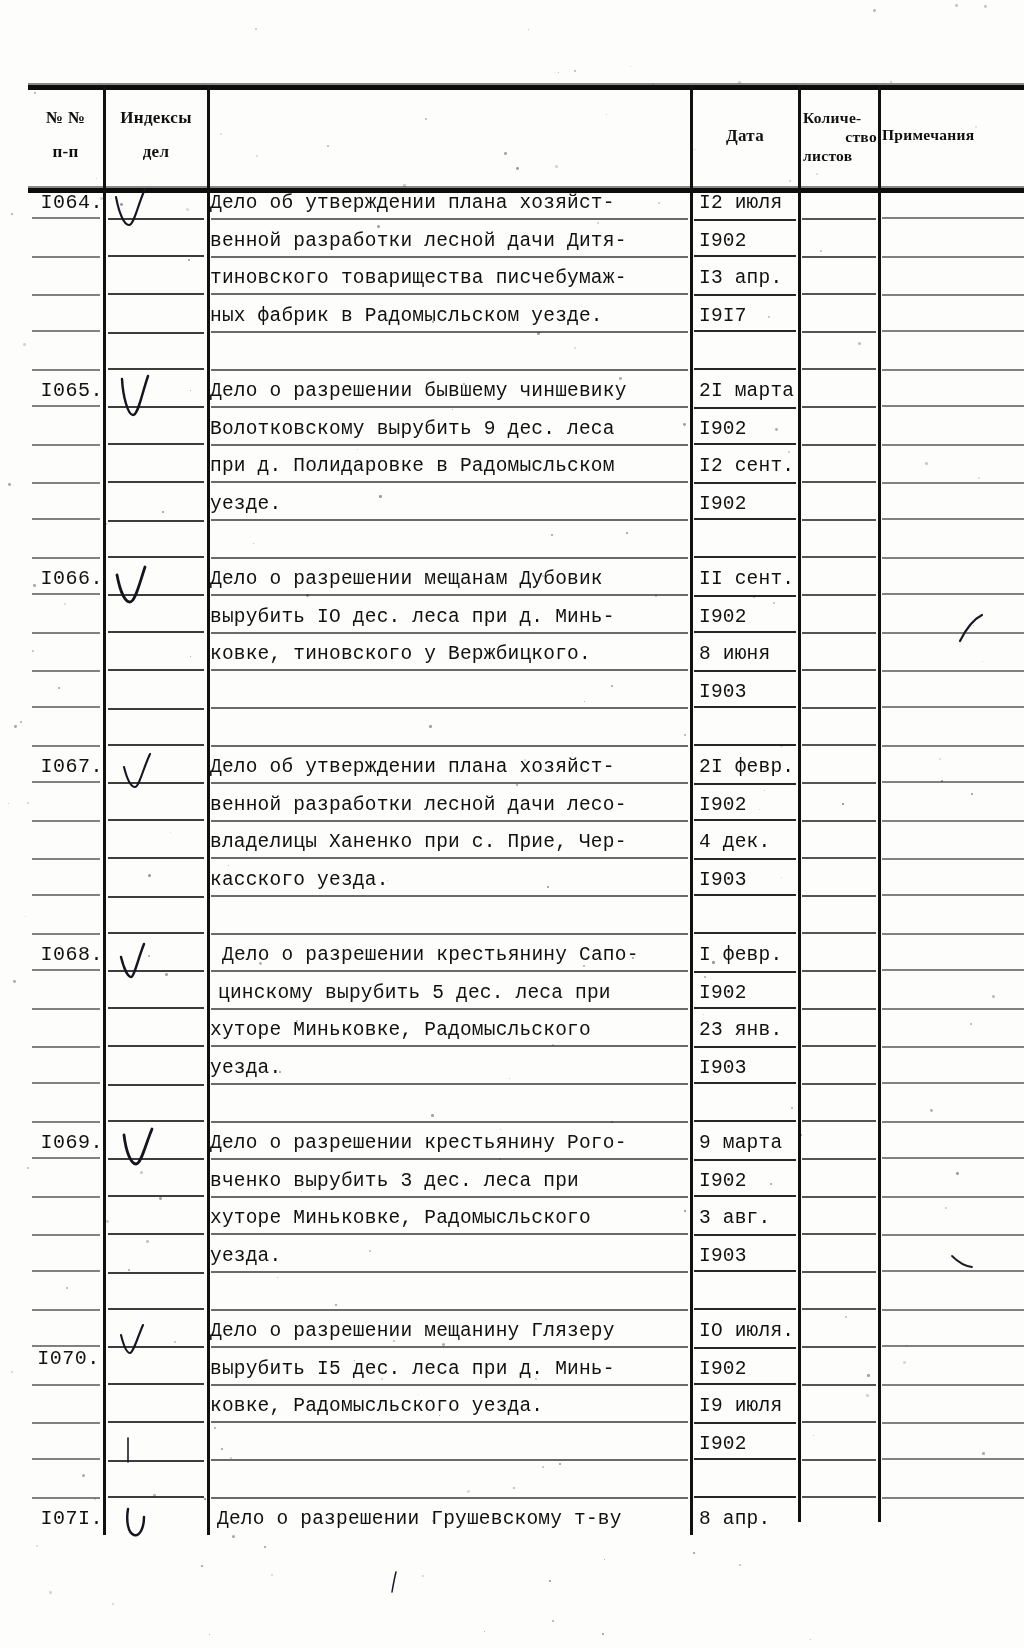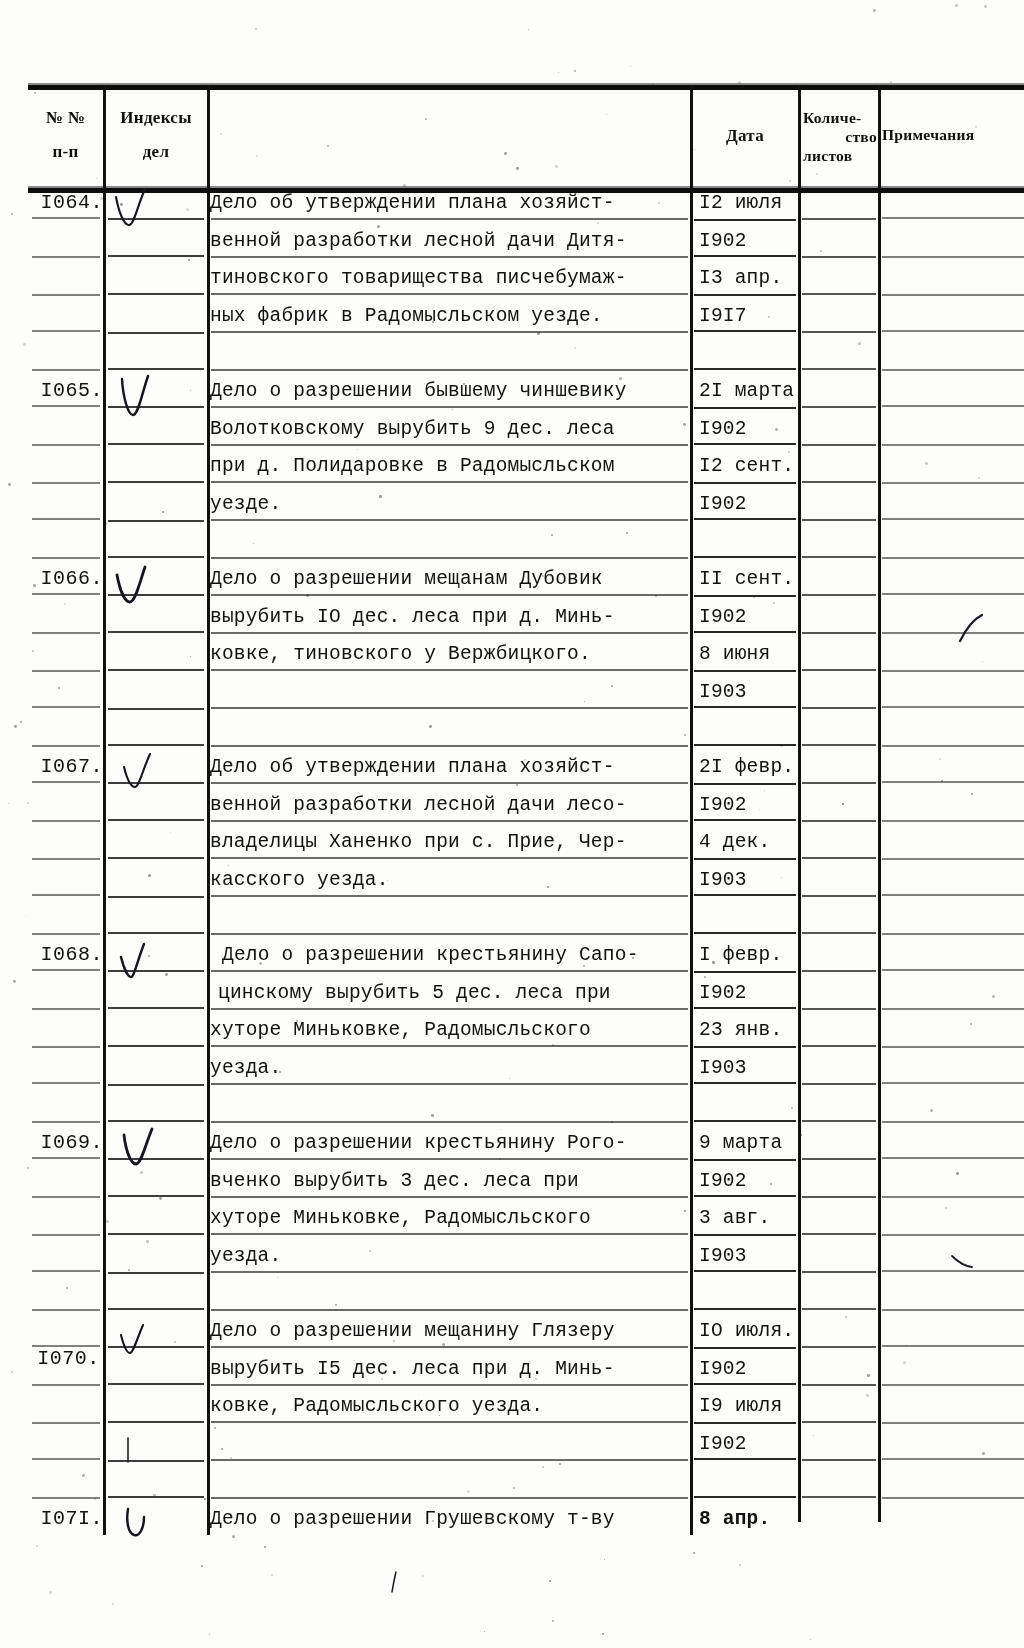--- a/index.html
+++ b/index.html
@@ -654,22 +654,22 @@
         <div class="date-line" style="left: 671px; top: 1235px; width: 96px;">IO июля.</div>
         <div class="date-line" style="left: 671px; top: 1272.6px; width: 96px;">I902</div>
         <div class="date-line" style="left: 671px; top: 1310.2px; width: 96px;">I9 июля</div>
         <div class="date-line" style="left: 671px; top: 1347.8px; width: 96px;">I902</div>
         <div class="num" style="left: 6px; top: 1422px; width: 69px; text-align: right;">I07I.</div>
         <div class="ink" style="left: 94px; top: 1418px;">
           <svg width="40" height="46" viewBox="0 0 40 46" aria-hidden="true">
             <path d="M6 6 C4 18, 6 30, 12 32 C18 34, 22 24, 22 14" stroke-width="2.45"></path>
           </svg>
         </div>
-        <div class="title-line" style="left: 182px; top: 1423px; width: 464px;">Дело о разрешении Грушевскому т-ву</div>
-        <div class="date-line" style="left: 671px; top: 1423px; width: 96px; font-weight: bold;">8 апр.</div>
+        <div class="title-line" style="left: 182px; top: 1423px; width: 464px; padding-left: 7px;">Дело о разрешении Грушевскому т-ву</div>
+        <div class="date-line" style="left: 671px; top: 1423px; width: 96px;">8 апр.</div>
       </div>
   </div>
 <div class="ink ink-margin" style="left: 960px; top: 615px;">
       <svg width="40" height="40" viewBox="0 0 40 40" aria-hidden="true">
         <path d="M0 26 C6 14, 14 4, 22 0" stroke-width="2.2"></path>
       </svg>
     </div>
     <div class="ink ink-margin" style="left: 952px; top: 1256px;">
       <svg width="40" height="40" viewBox="0 0 40 40" aria-hidden="true">
         <path d="M0 0 C6 6, 12 10, 20 11" stroke-width="1.8"></path>

